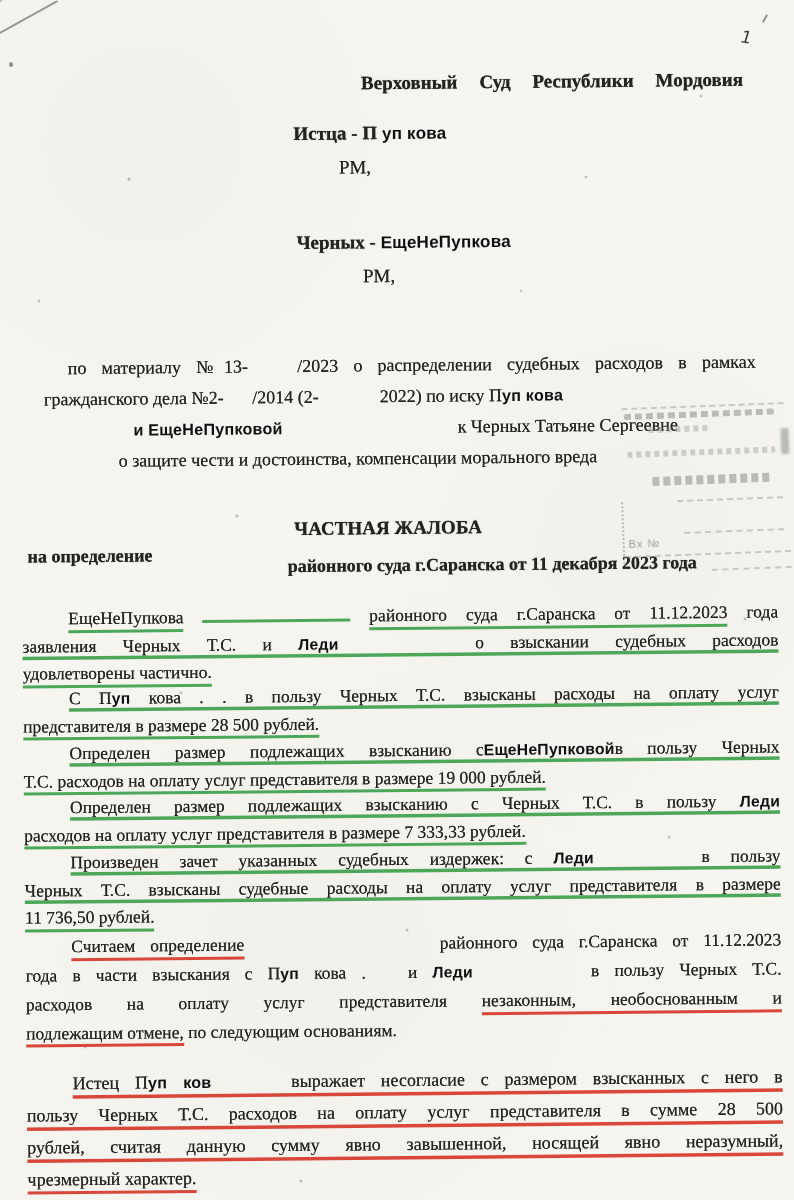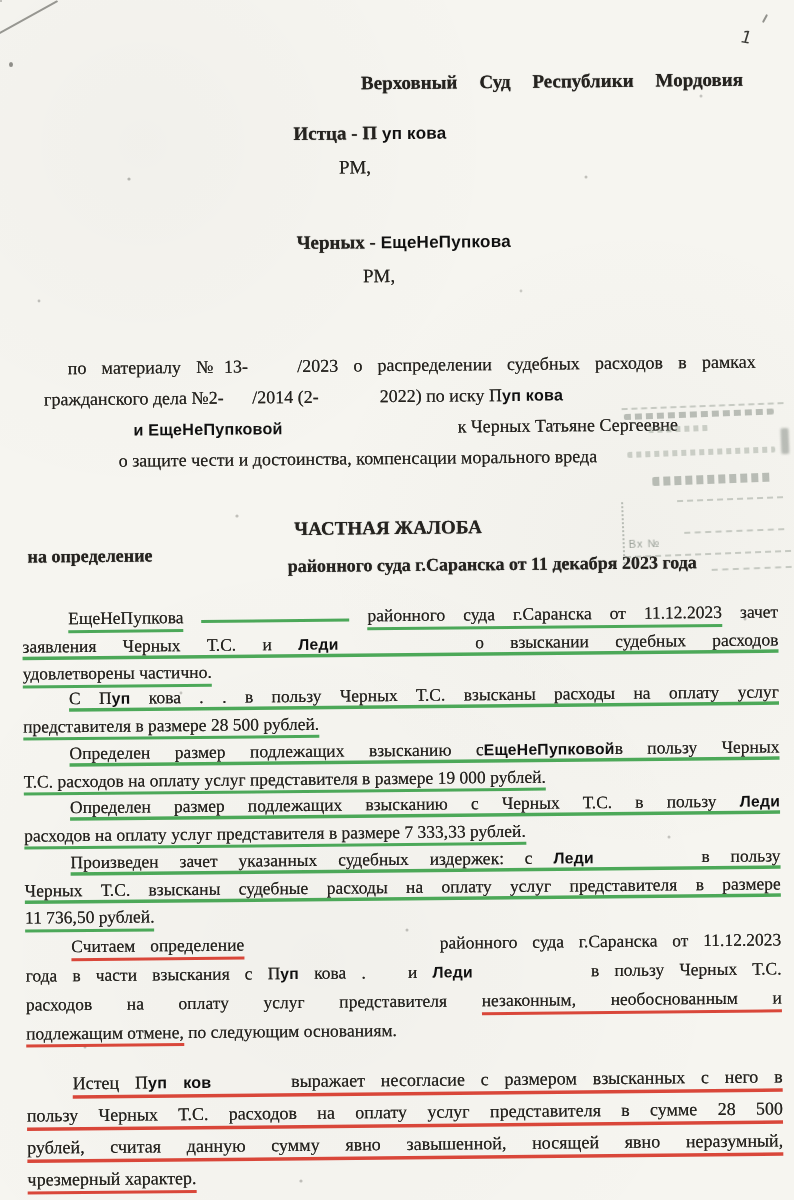--- a/index.html
+++ b/index.html
@@ -112,21 +112,21 @@
       <div class="block" style="left: 295px; top: 515px; width: 420px; font-size: 19px; line-height: 25px;">
         <div class="line"><span class="seg-scan-bold">ЧАСТНАЯ ЖАЛОБА</span></div>
       </div>
       <div class="block" style="left: 28px; top: 541px; width: 260px; font-size: 18px; line-height: 24px;">
         <div class="line"><span class="seg-scan-bold">на определение</span></div>
       </div>
       <div class="block" style="left: 288px; top: 553px; width: 500px; font-size: 18px; line-height: 24px;">
         <div class="line"><span class="seg-scan-bold">районного суда г.Саранска от 11 декабря 2023 года</span></div>
       </div>
       <div class="block" style="left: 22px; top: 599px; width: 756px; font-size: 17.5px; line-height: 27.5px;">
-        <div class="line just" style="text-indent: 46px;"><span class="seg-scan u-green">ЕщеНеПупкова</span> <span class="gapseg u-green" style="width: 148px;"></span> <span class="seg-scan u-green">районного суда г.Саранска от 11.12.2023</span> <span class="seg-scan">зачет</span></div>
+        <div class="line just" style="text-indent: 46px;"><span class="seg-scan u-green">ЕщеНеПупкова</span> <span class="gapseg u-green" style="width: 148px;"></span> <span class="seg-scan u-green">районного суда г.Саранска от 11.12.2023</span> <span class="seg-scan">года</span></div>
         <div class="line just" style="background: linear-gradient(rgba(58, 160, 72, 0.9), rgba(58, 160, 72, 0.9)) 0px calc(100% - 1px) / calc(100% + 0px) 3.5px no-repeat;"><span class="seg-scan">заявления Черных Т.С. и</span> <span class="seg-overlay">Леди</span> <span class="gapseg" style="width: 84px;"></span> <span class="seg-scan">о взыскании судебных расходов</span></div>
         <div class="line"><span class="seg-scan u-green">удовлетворены частично.</span></div>
       </div>
       <div class="block" style="left: 22px; top: 682px; width: 756px; font-size: 17.5px; line-height: 27.5px;">
         <div class="line just" style="text-indent: 46px; background: linear-gradient(rgba(58, 160, 72, 0.9), rgba(58, 160, 72, 0.9)) 46px calc(100% - 1px) / calc(100% - 46px) 3.5px no-repeat;"><span class="seg-scan">С П</span><span class="seg-overlay">уп</span> <span class="seg-scan">кова . . в пользу Черных Т.С. взысканы расходы на оплату услуг</span></div>
         <div class="line"><span class="seg-scan u-green">представителя в размере 28 500 рублей.</span></div>
       </div>
       <div class="block" style="left: 22px; top: 737px; width: 756px; font-size: 17.5px; line-height: 27.5px;">
         <div class="line just" style="text-indent: 46px; background: linear-gradient(rgba(58, 160, 72, 0.9), rgba(58, 160, 72, 0.9)) 46px calc(100% - 1px) / calc(100% - 46px) 3.5px no-repeat;"><span class="seg-scan">Определен размер подлежащих взысканию с</span><span class="seg-overlay">ЕщеНеПупковой</span><span class="seg-scan">в пользу Черных</span></div>
         <div class="line"><span class="seg-scan u-green">Т.С. расходов на оплату услуг представителя в размере 19 000 рублей.</span></div>

